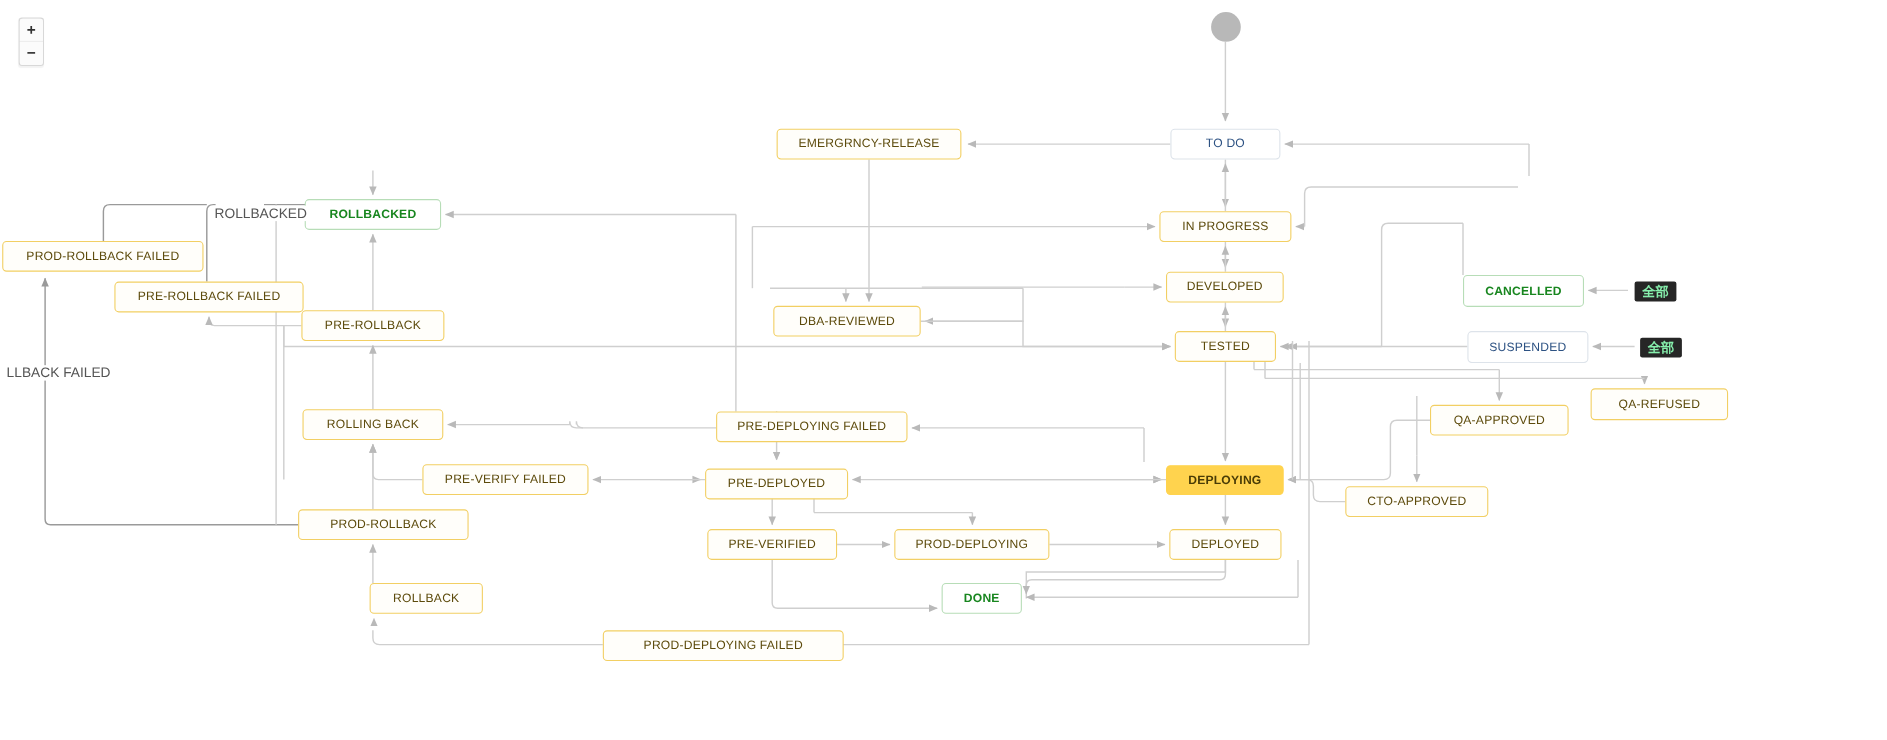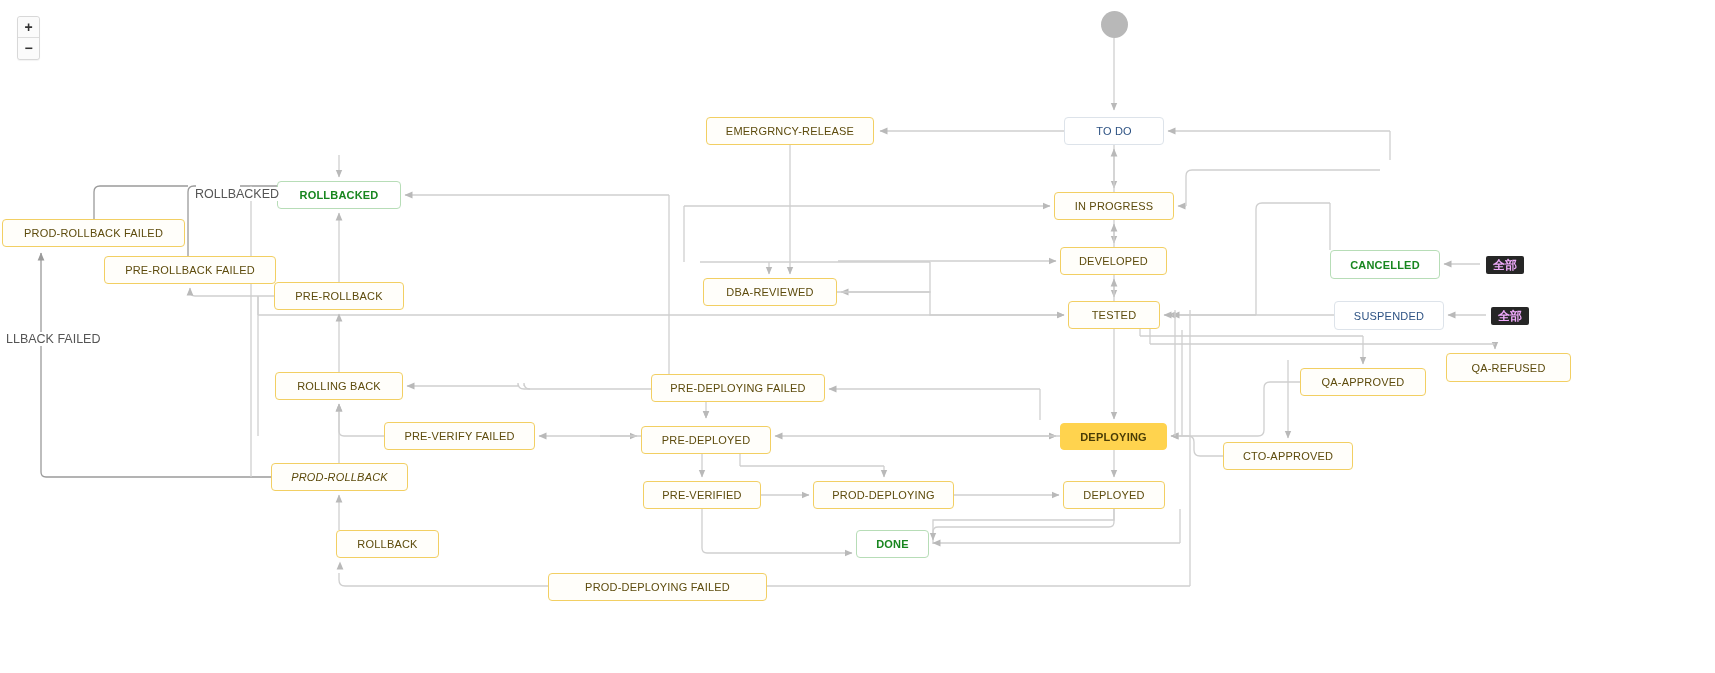--- a/index.html
+++ b/index.html
@@ -95,21 +95,21 @@
     font-size: 12.5px;
     color: #555;
     white-space: nowrap;
     background: #ffffff;
     padding: 0 2px;
     z-index: 25;
   }
   .badge-label {
     position: absolute;
     font-size: 12px;
-    color: #f0abfc;
+    color: #86efac;
     background: #262626;
     border-radius: 2px;
     padding: 2px 7px;
     white-space: nowrap;
     z-index: 26;
     font-weight: bold;
     line-height: 14px;
   }
 </style>
 </head>
@@ -343,21 +343,21 @@
       </div>
       <div class="node yellow" style="left: 641px; top: 426px; width: 130px; height: 28px;">
         <span>PRE-DEPLOYED</span>
       </div>
       <div class="node active" style="left: 1060px; top: 423px; width: 107px; height: 27px;">
         <span>DEPLOYING</span>
       </div>
       <div class="node yellow" style="left: 1223px; top: 442px; width: 130px; height: 28px;">
         <span>CTO-APPROVED</span>
       </div>
-      <div class="node yellow" style="left: 271px; top: 463px; width: 137px; height: 28px; font-style: italic;">
+      <div class="node yellow" style="left: 271px; top: 463px; width: 155px; height: 28px;">
         <span>PROD-ROLLBACK</span>
       </div>
       <div class="node yellow" style="left: 643px; top: 481px; width: 118px; height: 28px;">
         <span>PRE-VERIFIED</span>
       </div>
       <div class="node yellow" style="left: 813px; top: 481px; width: 141px; height: 28px;">
         <span>PROD-DEPLOYING</span>
       </div>
       <div class="node yellow" style="left: 1063px; top: 481px; width: 102px; height: 28px;">
         <span>DEPLOYED</span>

